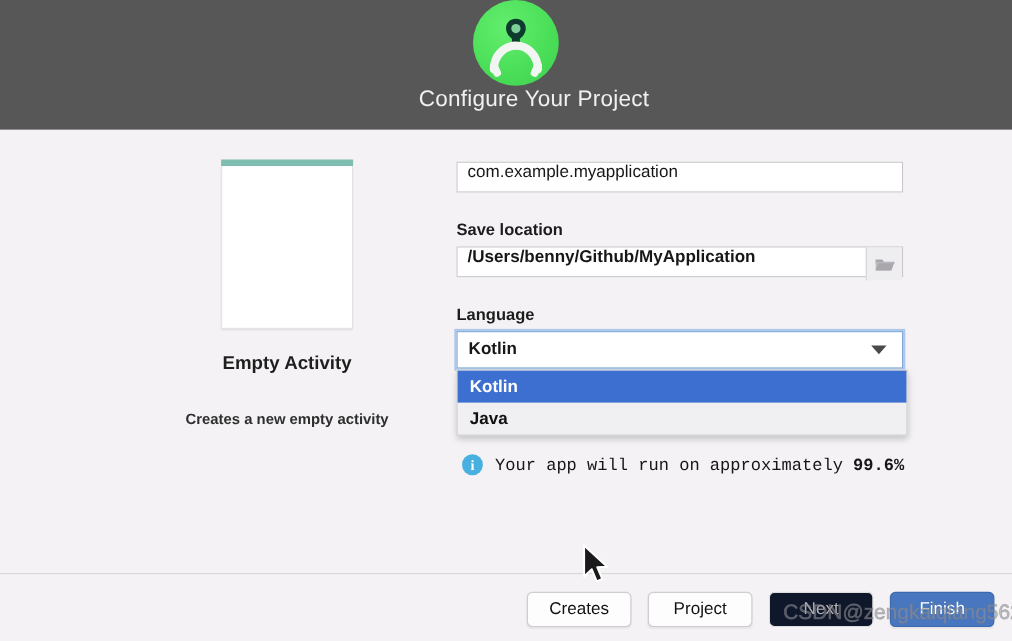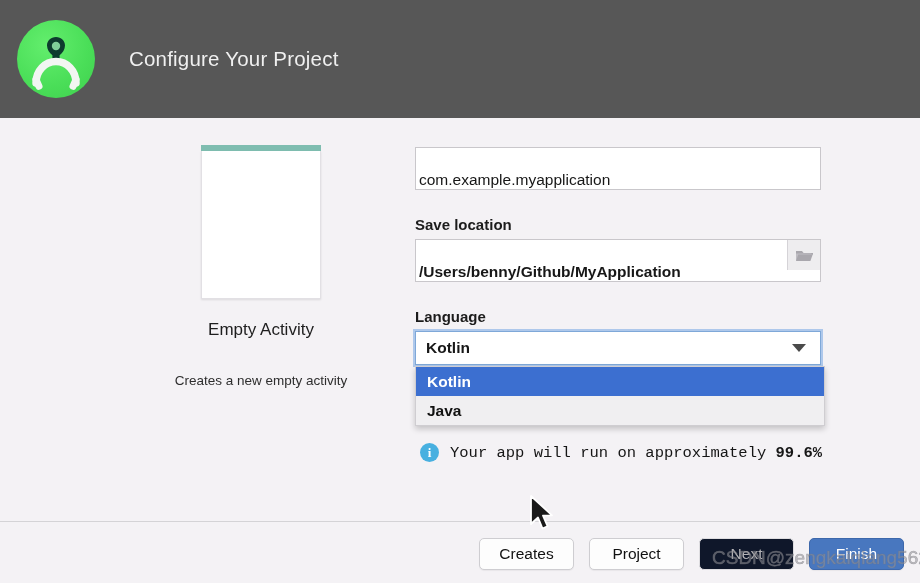--- a/index.html
+++ b/index.html
@@ -19,20 +19,21 @@
   .header {
     position: absolute;
     left: 0; top: 0;
     width: 920px;
     height: 118px;
     background: #575757;
     display: flex;
     align-items: center;
     box-sizing: border-box;
     padding-left: 17px;
+    flex-direction: column;
   }
   .logo {
     width: 78px;
     height: 78px;
     border-radius: 50%;
     background: radial-gradient(circle at 38% 32%, #63ee6d 0%, #4ade58 58%, #3fcf4e 100%);
     position: relative;
     flex: none;
     overflow: hidden;
   }
@@ -61,20 +62,21 @@
     background: #d4d3d6;
     box-shadow: 0 1px 0 #e9e8ea;
   }
 
   
   .preview-col {
     position: absolute;
     left: 130px; top: 27px;
     width: 262px;
     text-align: center;
+    font-weight: bold;
   }
   .preview-card {
     width: 120px;
     height: 148px;
     margin: 0 auto;
     background: #ffffff;
     border: 1px solid #e2e0e4;
     border-top: none;
     box-shadow: 0 1px 2px rgba(0,0,0,.10);
     box-sizing: border-box;
@@ -97,29 +99,29 @@
   }
 
   
   .form-col {
     position: absolute;
     left: 415px; top: 29px;
     width: 406px;
   }
   .field {
     width: 406px;
-    height: 43px;
+    height: 28px;
     background: #ffffff;
     border: 1px solid #c9c7cb;
     box-sizing: border-box;
     display: flex;
-    align-items: flex-end;
+    align-items: flex-start;
     font-size: 15.5px;
     color: #171717;
-    padding-left: 3px;
+    padding-left: 9px;
     position: relative;
   }
   .field-label {
     font-size: 15px;
     color: #1c1c1c;
     margin-bottom: 6px;
   }
   .group { margin-top: 26px; font-weight: bold; }
   .browse-btn {
     position: absolute;

